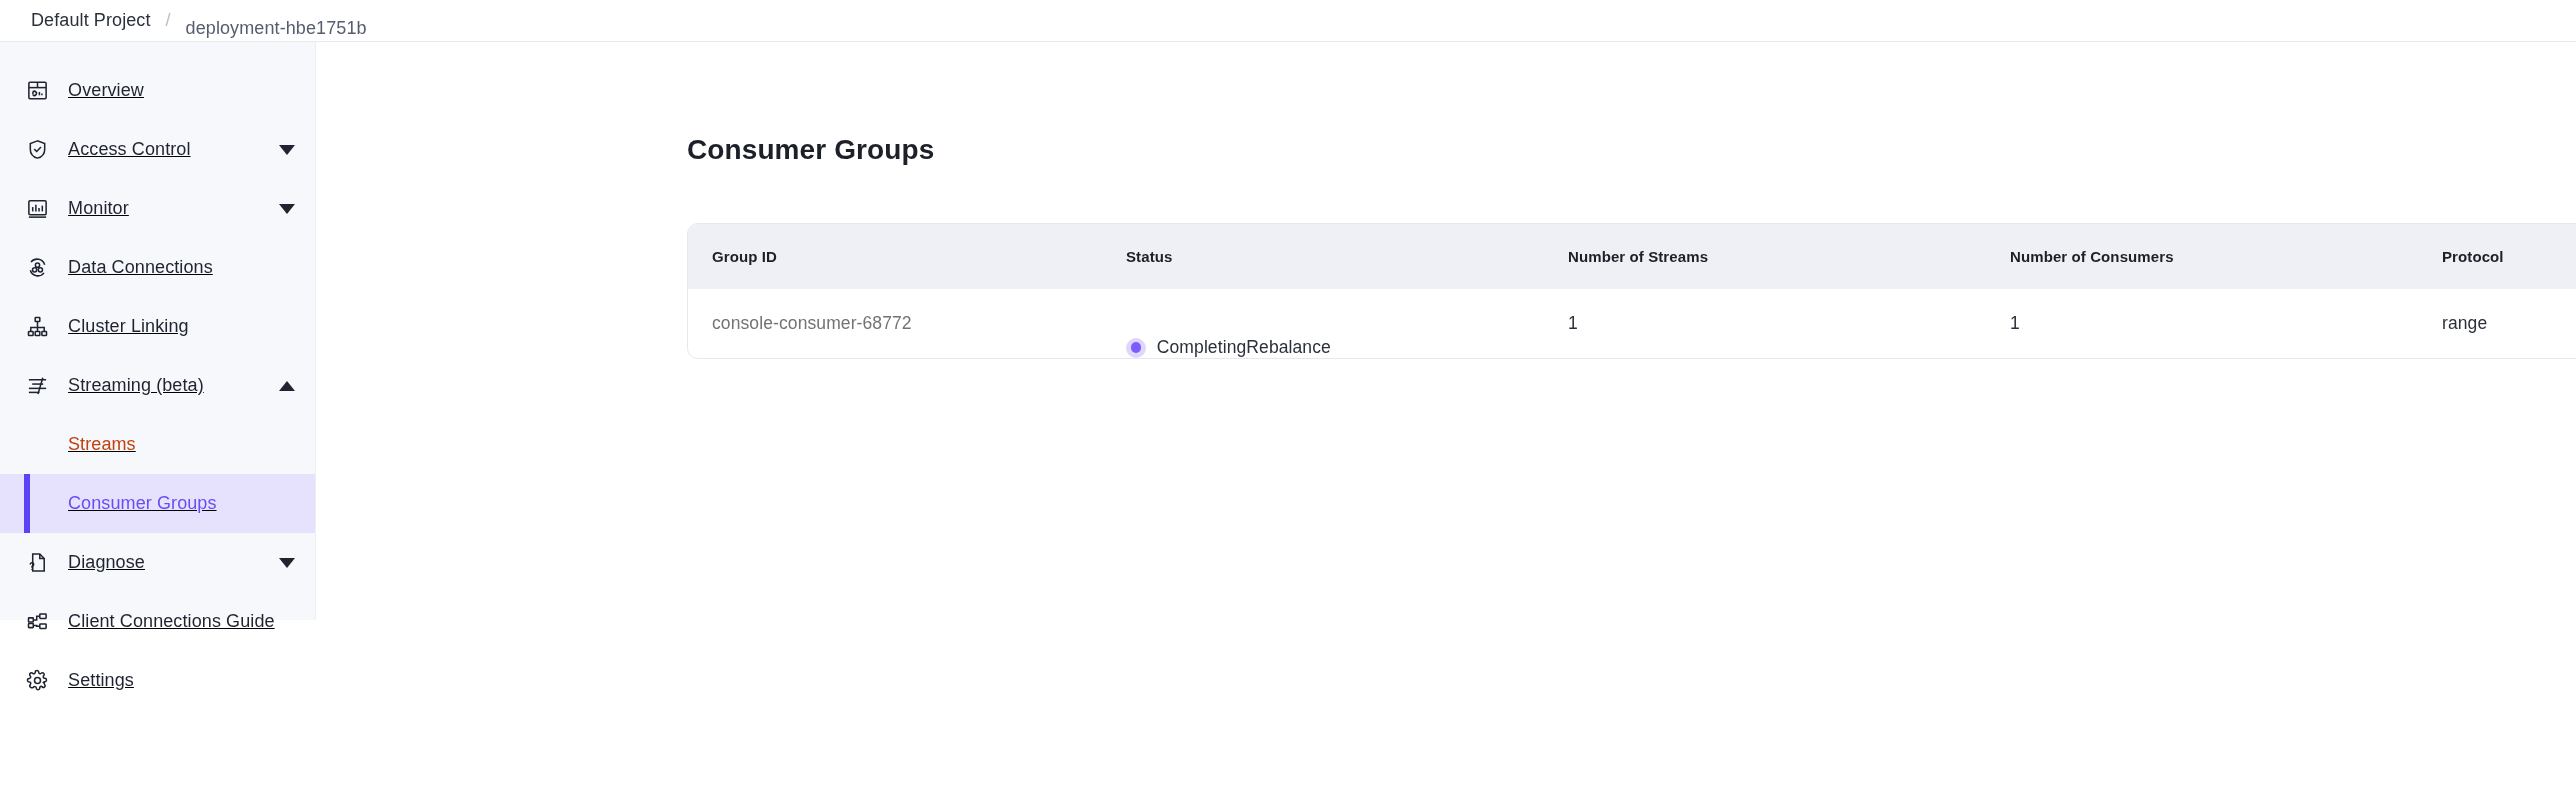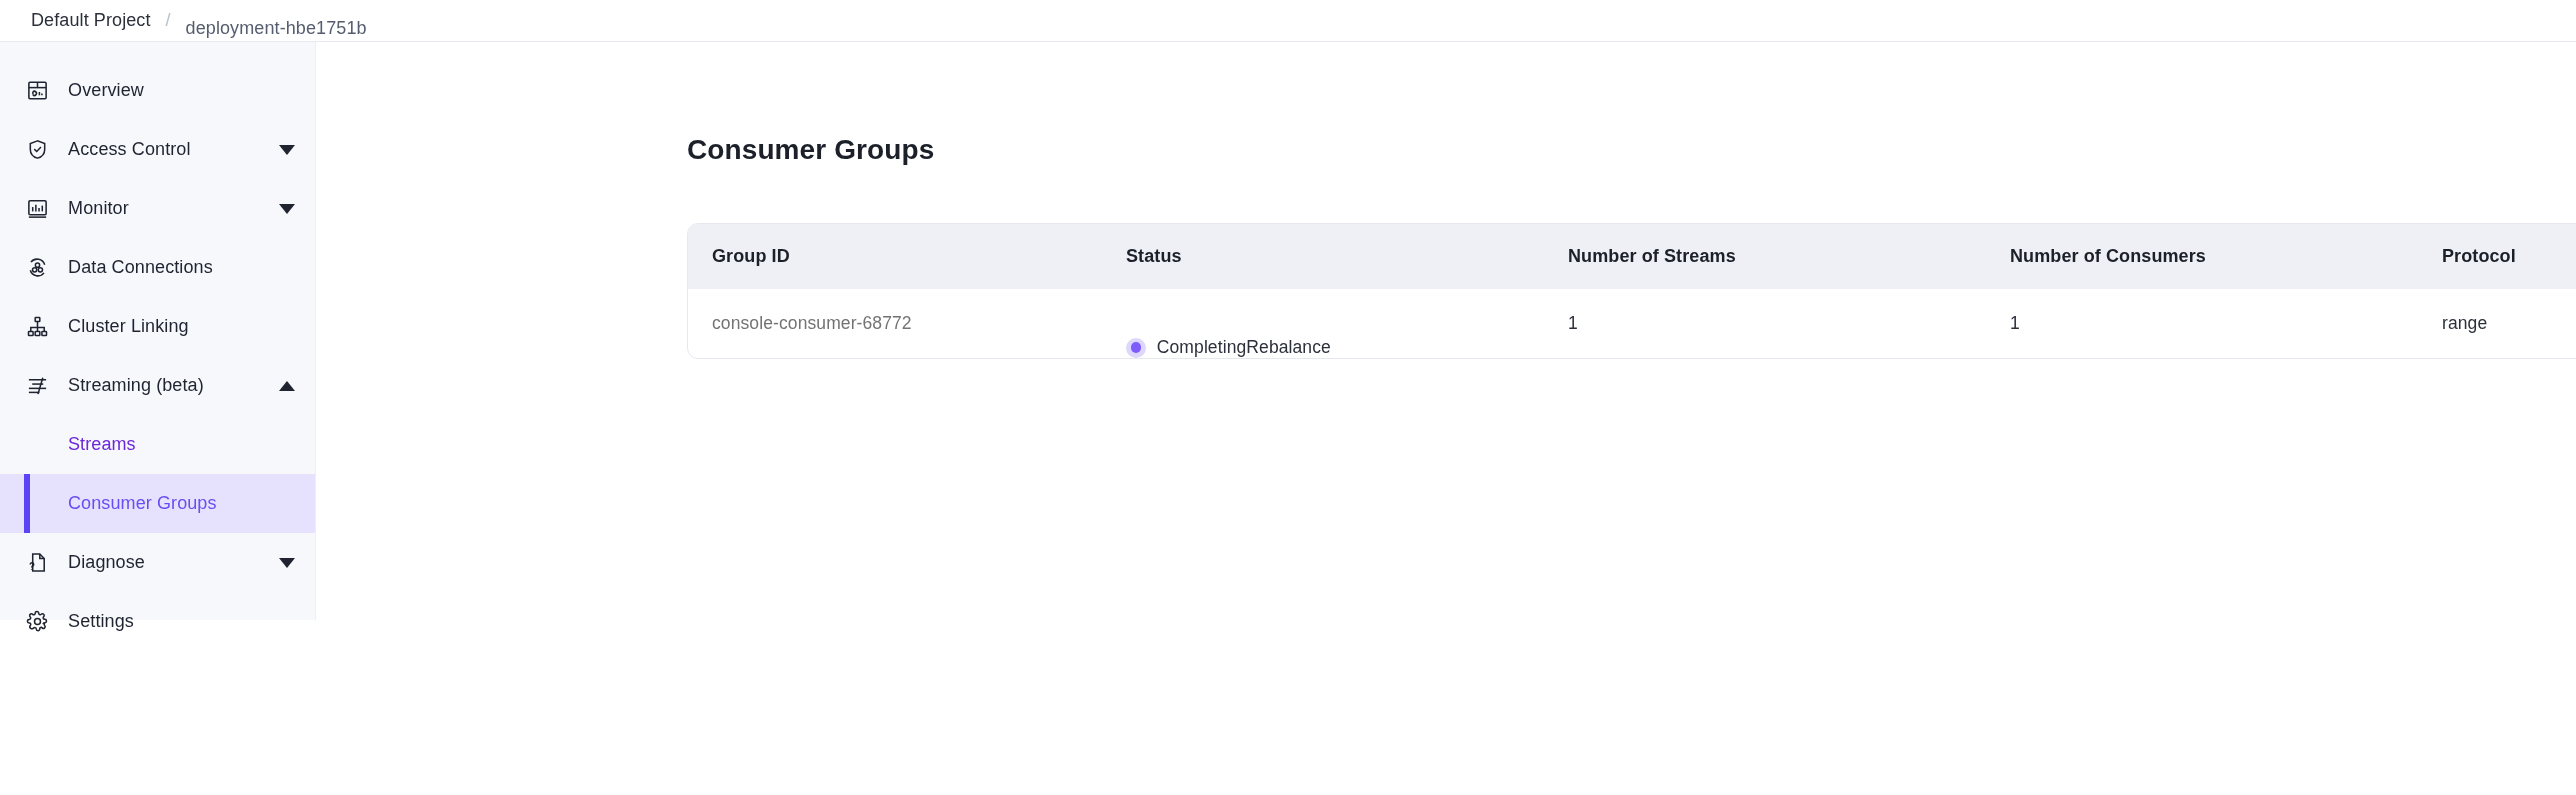--- a/index.html
+++ b/index.html
@@ -27,20 +27,21 @@
 
   
   .body { flex:1 1 auto; display:flex; min-height:0; }
 
   
   .sidebar {
     width:316px; flex:0 0 316px;
     background:#f6f8fc;
     border-right:1.3px solid #eceff4;
     padding-top:19px;
+    text-decoration:underline;
   }
   .nav-item {
     position:relative;
     height:59px;
     display:flex; align-items:center;
     padding-left:23.6px; padding-right:20px;
     cursor:pointer;
   }
   .nav-item .ico {
     width:27px; height:27px; flex:0 0 27px;
@@ -62,21 +63,21 @@
   .chev.up   { border-bottom:10px solid #1f2430; }
 
   
   .nav-sub {
     position:relative;
     height:59px;
     display:flex; align-items:center;
     padding-left:68px;
     cursor:pointer;
   }
-  .nav-sub .nav-label { font-size:18px; color:#6d28d9; }
+  .nav-sub .nav-label { font-size:18px; color:#c2410c; }
   .nav-sub.active { background:#e6e2fd; }
   .nav-sub.active .nav-label { color:#6a4df2; }
   .nav-sub.active .accent {
     position:absolute; left:23.6px; top:0; bottom:0;
     width:6px; background:#5a42f5;
   }
 
   
   .main { flex:1 1 auto; background:#ffffff; padding:0; min-width:0; }
   .page-title {
@@ -91,21 +92,21 @@
     width:2158px;
     border:1.3px solid #e5e9ef;
     border-radius:10.8px;
     overflow:hidden;
     background:#ffffff;
   }
   table { width:100%; border-collapse:collapse; table-layout:fixed; }
   thead tr { background:#eef0f5; }
   th {
     text-align:left;
-    font-size:18px; font-weight:bold; color:#1c2029;
+    font-size:15px; font-weight:bold; color:#1c2029;
     padding:21.6px 0 21.6px 0;
     height:65px;
     letter-spacing:0.1px;
   }
   td {
     font-size:17.5px; color:#2b303b;
     height:67px;
     padding:0;
     vertical-align:middle;
     letter-spacing:0.1px;
@@ -241,20 +242,32 @@
             <path d="M7 3.2h7.4L19 7.8V20.8H7z"></path>
             <polyline points="14.4,3.2 14.4,7.8 19,7.8"></polyline>
             <path d="M4.4 14.2a1.85 1.85 0 1 1 1.85 1.85v1.3" stroke-width="1.5"></path>
             <circle cx="6.25" cy="19.2" r=".75" fill="#1f2430" stroke="none"></circle>
           </svg>
         </span>
         <span class="nav-label">Diagnose</span>
         <span class="chev down"></span>
       </div>
 
+      <div class="nav-item">
+        <span class="ico">
+          <svg width="23" height="23" viewBox="0 0 24 24" fill="none" stroke="#1f2430" stroke-width="1.6">
+            <rect x="2.6" y="8.2" width="5" height="4.4" rx=".6"></rect>
+            <rect x="2.6" y="14" width="5" height="4.4" rx=".6"></rect>
+            <rect x="14.4" y="4.2" width="6.6" height="4.6" rx=".6"></rect>
+            <rect x="14.4" y="14.6" width="6.6" height="4.6" rx=".6"></rect>
+            <path d="M7.6 10.4h3.6V6.5h3.2M7.6 16.2h3.6v.7h3.2"></path>
+          </svg>
+        </span>
+        <span class="nav-label">Client Connections Guide</span>
+      </div>
 
       <div class="nav-item">
         <span class="ico">
           <svg width="23" height="23" viewBox="0 0 24 24" fill="none" stroke="#1f2430" stroke-width="1.6">
             <circle cx="12" cy="12" r="3.1"></circle>
             <path d="M19.1 14.4a1.5 1.5 0 0 0 .3 1.65l.06.05a1.8 1.8 0 1 1-2.55 2.55l-.05-.06a1.5 1.5 0 0 0-1.65-.3 1.5 1.5 0 0 0-.9 1.37v.16a1.8 1.8 0 1 1-3.6 0v-.09a1.5 1.5 0 0 0-.98-1.37 1.5 1.5 0 0 0-1.65.3l-.05.06A1.8 1.8 0 1 1 4.5 16.1l.06-.05a1.5 1.5 0 0 0 .3-1.65 1.5 1.5 0 0 0-1.37-.9h-.16a1.8 1.8 0 1 1 0-3.6h.09a1.5 1.5 0 0 0 1.37-.98 1.5 1.5 0 0 0-.3-1.65l-.06-.05A1.8 1.8 0 1 1 6.98 4.5l.05.06a1.5 1.5 0 0 0 1.65.3h.07a1.5 1.5 0 0 0 .9-1.37v-.16a1.8 1.8 0 1 1 3.6 0v.09a1.5 1.5 0 0 0 .9 1.37 1.5 1.5 0 0 0 1.65-.3l.05-.06a1.8 1.8 0 1 1 2.55 2.55l-.06.05a1.5 1.5 0 0 0-.3 1.65v.07a1.5 1.5 0 0 0 1.37.9h.16a1.8 1.8 0 1 1 0 3.6h-.09a1.5 1.5 0 0 0-1.37.9z"></path>
           </svg>
         </span>
         <span class="nav-label">Settings</span>
       </div>

